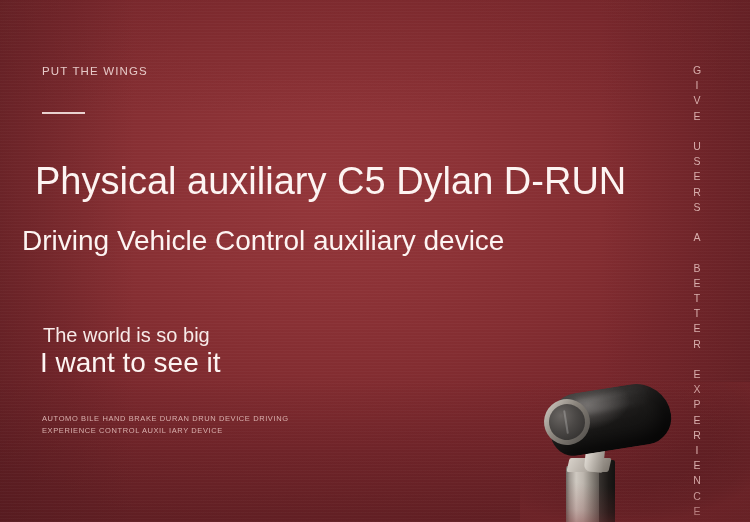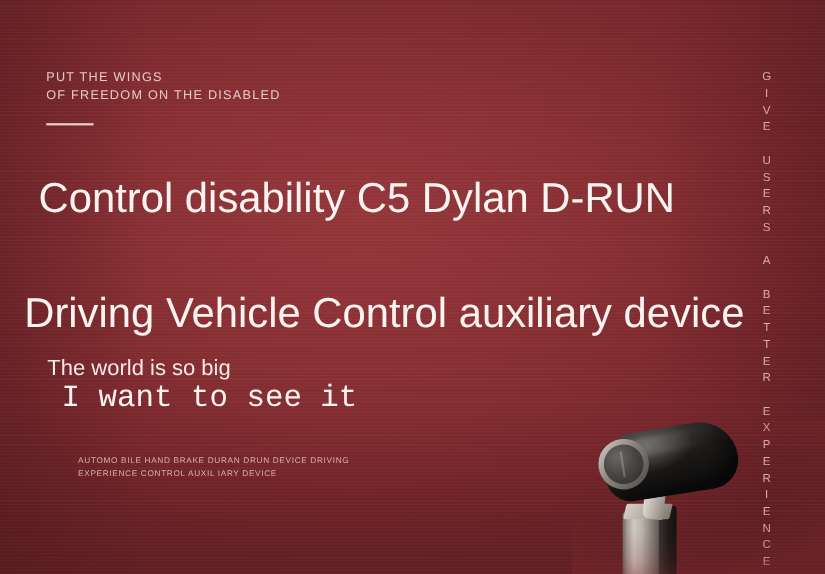--- a/index.html
+++ b/index.html
@@ -79,61 +79,59 @@
     font-size:38px;
     line-height:42px;
     font-weight:400;
     letter-spacing:0px;
     white-space:nowrap;
   }
   .headline2 {
     position:absolute;
     left:22px; top:220px;
     color:#fdf4f2;
-    font-size:38px;
+    font-size:28px;
     line-height:42px;
     font-weight:400;
     letter-spacing:0px;
     white-space:nowrap;
-    margin-top:44px;
   }
 
   
   .sub1 {
     position:absolute;
     left:43px; top:306px;
     color:#f7eae8;
     font-size:20px;
     line-height:26px;
     font-weight:400;
     white-space:nowrap;
     margin-top:16px;
   }
   .sub2 {
     position:absolute;
-    left:56px; top:346px;
+    left:40px; top:346px;
     color:#fdf4f2;
     font-size:28px;
     line-height:34px;
     font-weight:400;
     white-space:nowrap;
-    font-family:Liberation Mono, monospace;
   }
 
   
   .keywords {
     position:absolute;
     left:42px; top:413px;
     color:#d9b0ae;
     font-size:7.5px;
     line-height:12px;
     letter-spacing:.6px;
     white-space:nowrap;
   }
-  .keywords div { display:block;margin-left:29px; }
+  .keywords div { display:block; }
 
   
   .vertical-text {
     position:absolute;
     left:688px; top:64px;
     width:18px;
     color:#d8aeac;
     font-size:10.5px;
     letter-spacing:3.2px;
     line-height:18px;
@@ -249,26 +247,25 @@
 <body>
 
 <div id="banner">
 
   <div class="vig-top"></div>
   <div class="vig-side"></div>
   <div class="grain"></div>
 
   <div class="eyebrow">
     <div>PUT THE WINGS</div>
-    <div>OF FREEDOM ON THE DISABLED</div>
   </div>
 
   <div class="rule"></div>
 
-  <div class="headline1">Control disability C5 Dylan D-RUN</div>
+  <div class="headline1">Physical auxiliary C5 Dylan D-RUN</div>
   <div class="headline2">Driving Vehicle Control auxiliary device</div>
 
   <div class="sub1">The world is so big</div>
   <div class="sub2">I want to see it</div>
 
   <div class="keywords">
     <div>AUTOMO BILE  HAND  BRAKE  DURAN  DRUN  DEVICE DRIVING</div>
     <div>EXPERIENCE  CONTROL  AUXIL IARY  DEVICE</div>
   </div>
 

